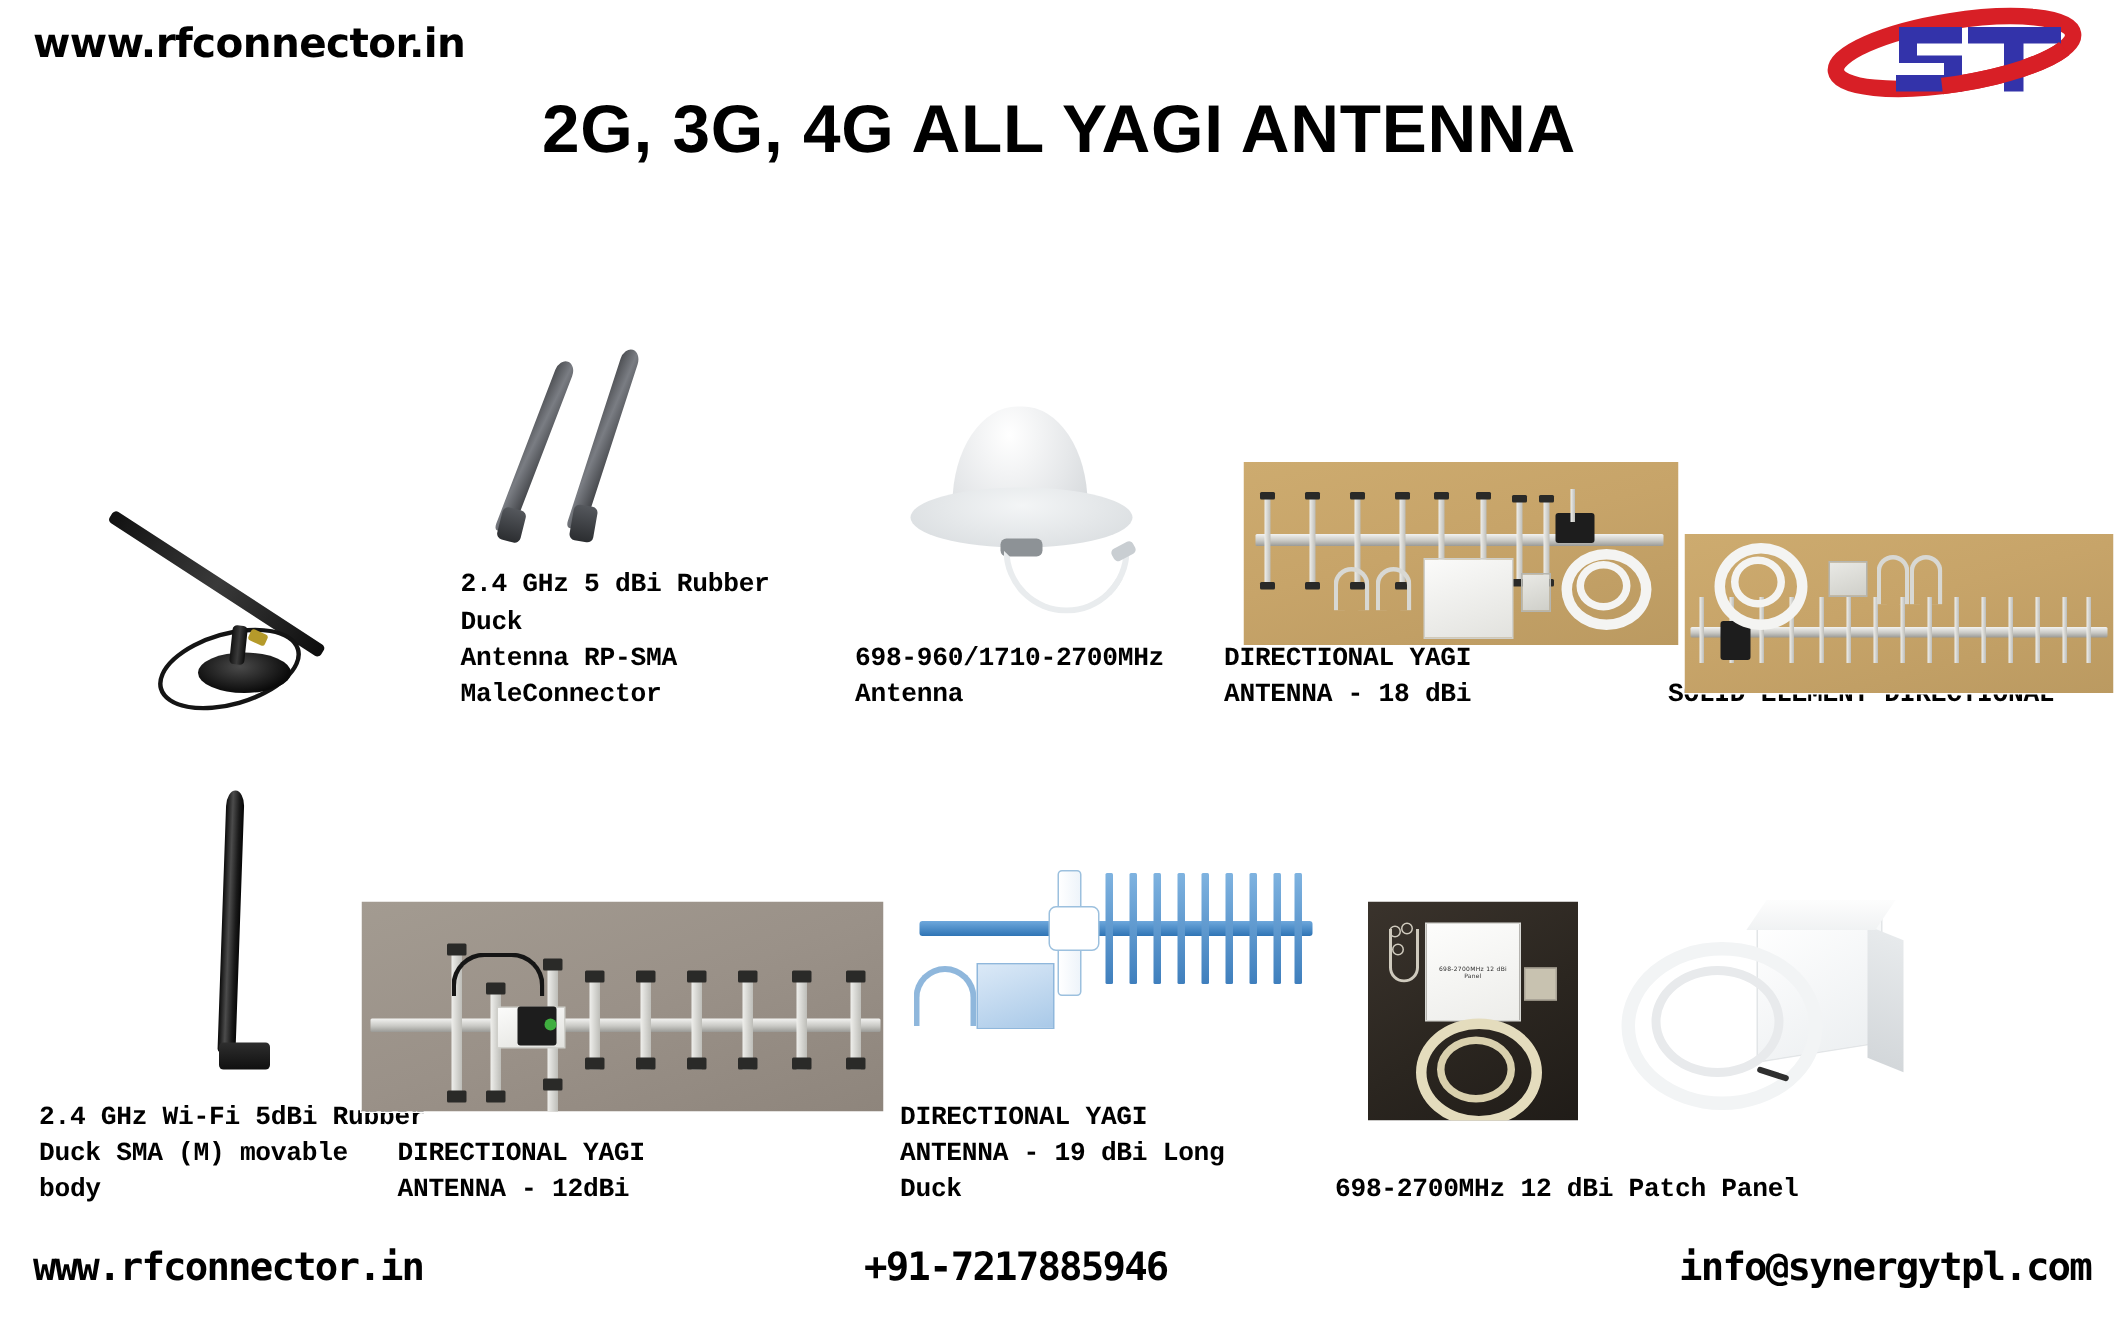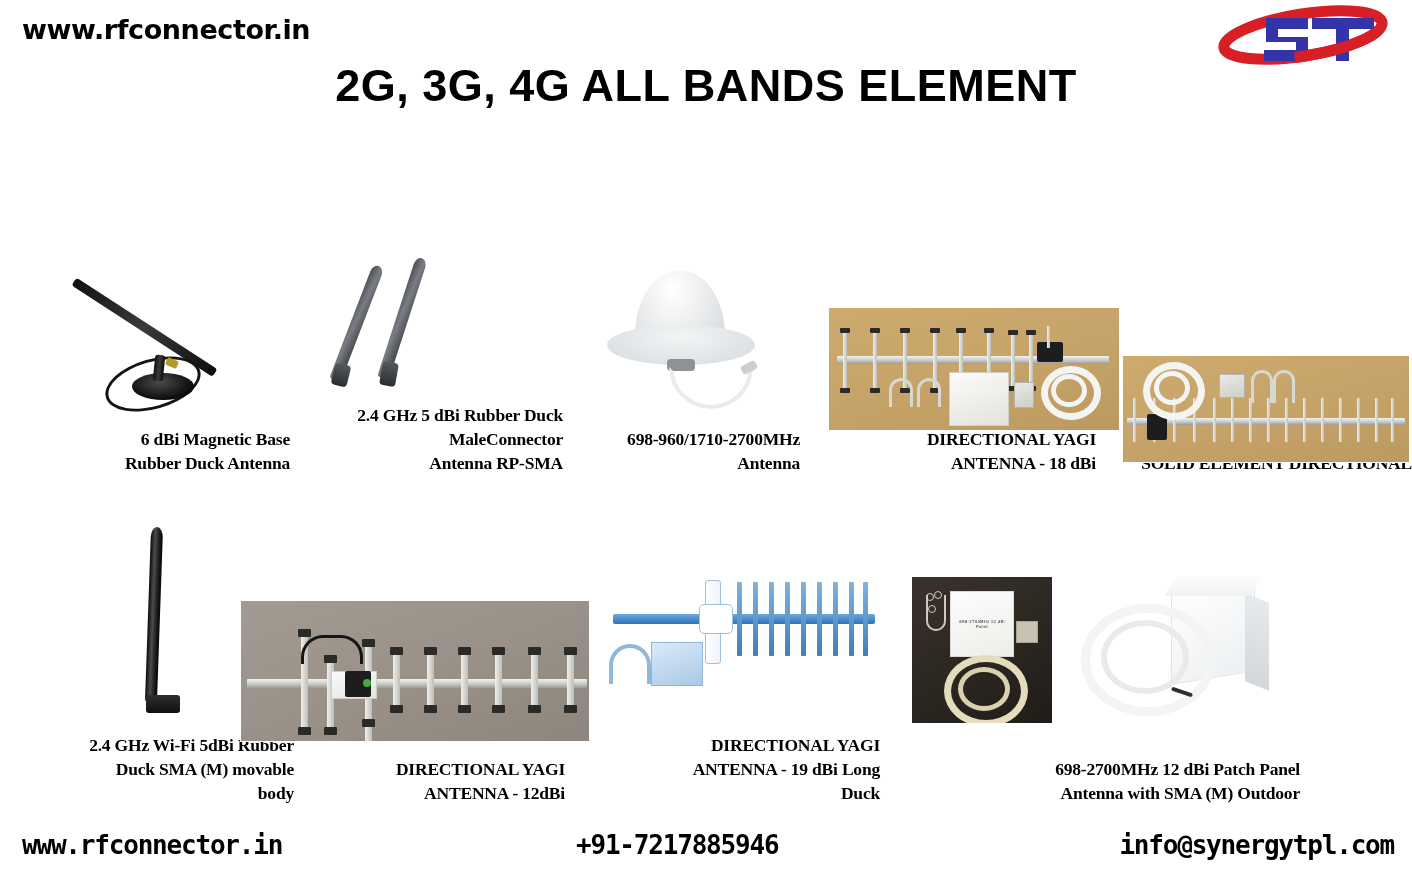--- a/index.html
+++ b/index.html
@@ -24,22 +24,22 @@
   }
 
   
   .row{position:absolute;left:0;width:1412px;display:flex;align-items:flex-end;}
   .row-1{top:205px;height:270px;}
   .row-2{top:475px;height:330px;}
 
   .cell{position:relative;display:flex;flex-direction:column;align-items:center;}
   .media{position:relative;display:flex;align-items:flex-end;justify-content:center;}
   .caption{
-    text-align:right;font-weight:bold;line-height:1.38;
-    font-family:Liberation Serif, serif;
+    text-align:left;font-weight:bold;line-height:1.38;
+    font-family:Liberation Mono, monospace;
     font-size:17.5px;letter-spacing:-0.2px;
   }
 
   
   .art{position:relative;}
 
   
   .mag-rod{
     position:absolute;background:linear-gradient(90deg,#111,#3a3a3a,#0d0d0d);
     border-radius:3px;
@@ -155,53 +155,49 @@
     <svg viewBox="0 0 190 70" width="190" height="70" aria-hidden="true">
       <ellipse cx="95" cy="33" rx="80" ry="21" fill="none" stroke="#d81f26" stroke-width="11" transform="rotate(-9 95 33)"></ellipse>
       <g fill="#3333aa">
         <path d="M58 16 h42 v11 h-30 v8 h30 v24 h-44 v-11 h32 v-8 h-30 z"></path>
         <path d="M104 16 h62 v11 h-25 v32 h-13 v-32 h-24 z"></path>
       </g>
       <ellipse cx="95" cy="33" rx="80" ry="21" fill="none" stroke="#d81f26" stroke-width="11" transform="rotate(-9 95 33)" stroke-dasharray="86 300" stroke-dashoffset="-12"></ellipse>
     </svg>
   </div>
 
-  <div class="page-title">2G, 3G, 4G ALL BANDS ELEMENT</div>
+  <div class="page-title">2G, 3G, 4G ALL YAGI ANTENNA</div>
 
   <div class="row row-1">
 
     <div class="cell" style="width:270px;margin-left:30px;">
       <div class="media" style="width:250px;height:160px;">
         <div class="art" style="width:230px;height:150px;">
           <div class="mag-rod" style="left:24px;top:14px;width:168px;height:9px;transform:rotate(33deg);transform-origin:left center;"></div>
           <div class="mag-loop" style="left:54px;top:96px;width:92px;height:44px;"></div>
           <div class="mag-base" style="left:82px;top:110px;width:62px;height:27px;"></div>
           <div class="mag-rod" style="left:104px;top:92px;width:10px;height:26px;transform:rotate(6deg);"></div>
           <div class="mag-conn" style="left:116px;top:96px;width:12px;height:8px;transform:rotate(24deg);"></div>
         </div>
       </div>
-      <div class="caption" style="width:250px;margin-top:14px;">
-        <div>6 dBi Magnetic Base</div>
-        <div>Rubber Duck Antenna</div>
-      </div>
     </div>
 
     <div class="cell" style="width:270px;">
       <div class="media" style="width:250px;height:160px;">
         <div class="art" style="width:240px;height:155px;">
           <div class="duck" style="left:14px;top:24px;width:12px;height:122px;transform:rotate(21deg);transform-origin:bottom center;"></div>
           <div class="duck-hinge" style="left:18px;top:130px;width:16px;height:22px;transform:rotate(14deg);"></div>
           <div class="duck" style="left:62px;top:18px;width:12px;height:126px;transform:rotate(18deg);transform-origin:bottom center;"></div>
           <div class="duck-hinge" style="left:66px;top:128px;width:16px;height:24px;transform:rotate(10deg);"></div>
         </div>
       </div>
       <div class="caption" style="width:256px;margin-top:14px;">
         <div>2.4 GHz 5 dBi Rubber Duck</div>
+        <div>Antenna RP-SMA</div>
         <div>MaleConnector</div>
-        <div>Antenna RP-SMA</div>
       </div>
     </div>
 
     <div class="cell" style="width:230px;">
       <div class="media" style="width:210px;height:160px;">
         <div class="art" style="width:180px;height:150px;">
           <div class="dome" style="left:40px;top:8px;width:90px;height:86px;"></div>
           <div class="dome-skirt" style="left:12px;top:62px;width:148px;height:40px;"></div>
           <div class="dome-neck" style="left:72px;top:96px;width:28px;height:12px;border-radius:4px;"></div>
           <div class="dome-cable" style="left:74px;top:104px;width:76px;height:34px;"></div>
@@ -398,21 +394,20 @@
             <div class="pp-side" style="left:170px;top:28px;width:24px;height:88px;transform:skewY(22deg);"></div>
             <div class="pp-top" style="left:96px;top:6px;width:86px;height:20px;transform:skewX(-34deg);"></div>
             <div class="pp-coil" style="left:6px;top:34px;width:116px;height:94px;"></div>
             <div class="pp-coil2" style="left:26px;top:50px;width:76px;height:62px;"></div>
             <div class="pp-lead" style="left:96px;top:120px;width:22px;height:4px;transform:rotate(18deg);"></div>
           </div>
         </div>
       </div>
       <div class="caption" style="width:410px;margin-top:12px;">
         <div>698-2700MHz 12 dBi Patch Panel</div>
-        <div>Antenna with SMA (M) Outdoor</div>
       </div>
     </div>
 
   </div>
 
   <div class="footer">
     <div class="f-item f-left">www.rfconnector.in</div>
     <div class="f-item f-mid">+91-7217885946</div>
     <div class="f-item f-right">info@synergytpl.com</div>
   </div>

